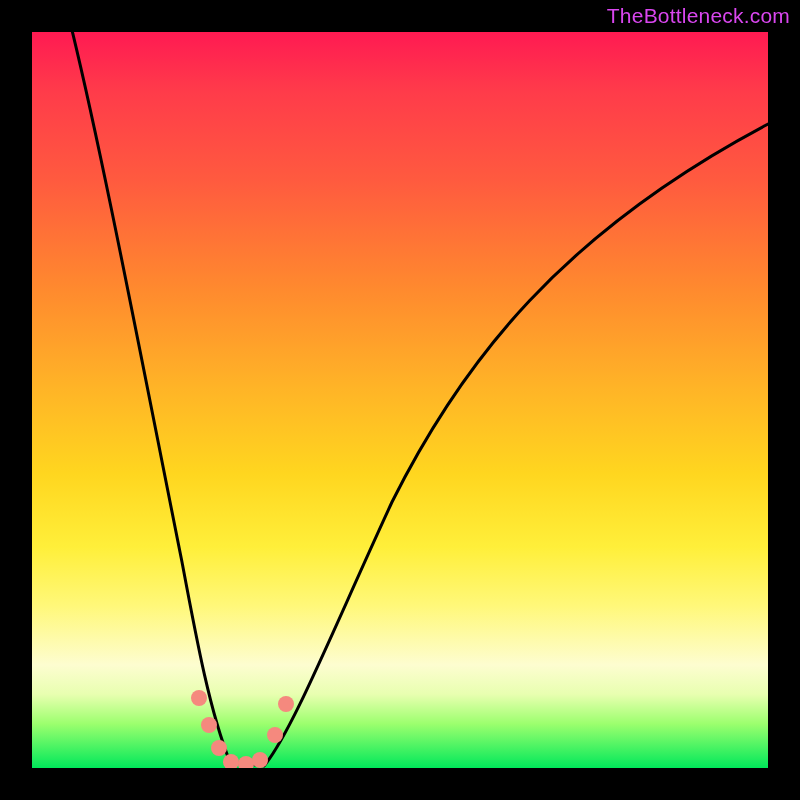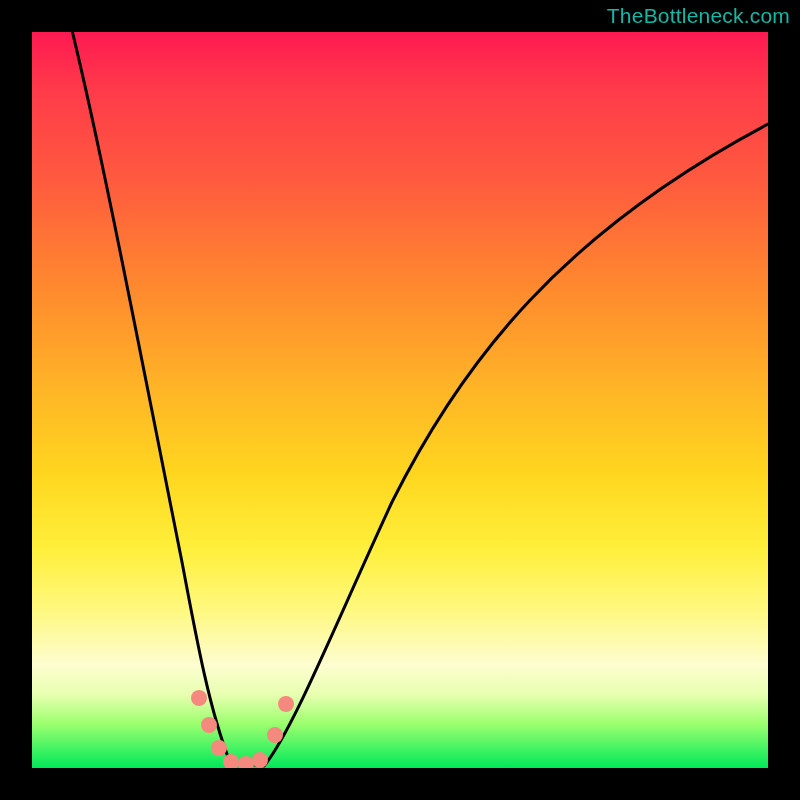--- a/index.html
+++ b/index.html
@@ -54,21 +54,21 @@
     position: absolute;
     top: 0;
     left: 0;
     width: 736px;
     height: 736px;
   }
   .watermark {
     position: absolute;
     top: 4px;
     right: 10px;
-    color: #14b8a6;
+    color: #d946ef;
     font-size: 21px;
     letter-spacing: 0.2px;
     font-weight: 400;
   }
 </style>
 </head>
 <body>
 
 <div class="frame">
 

